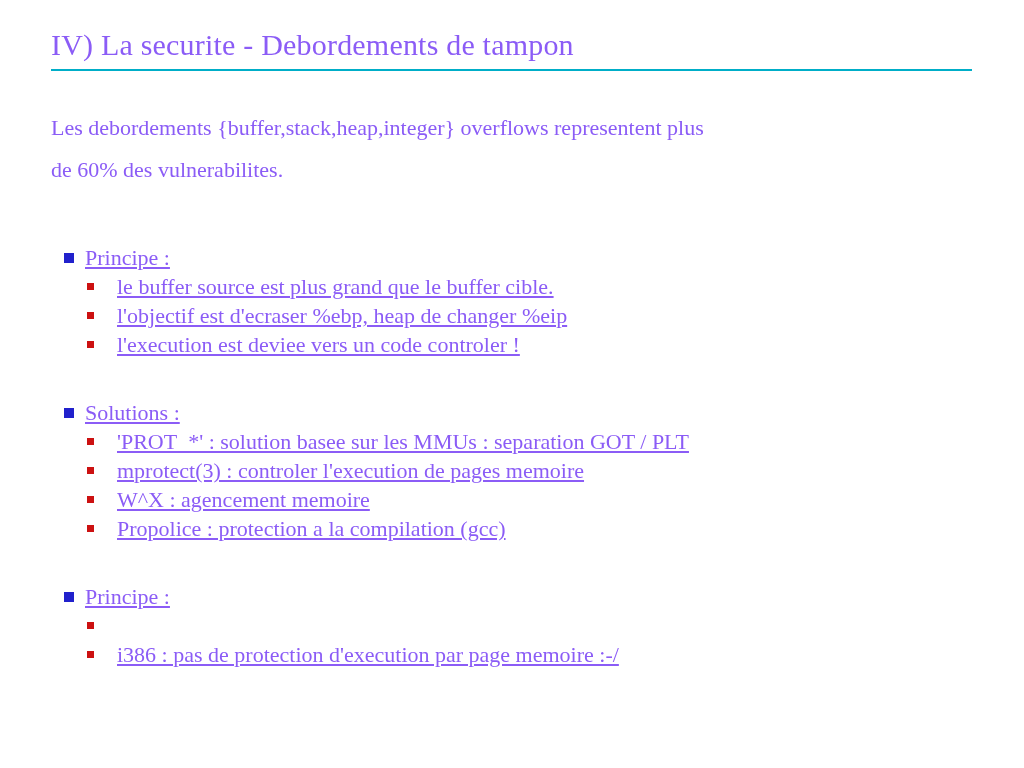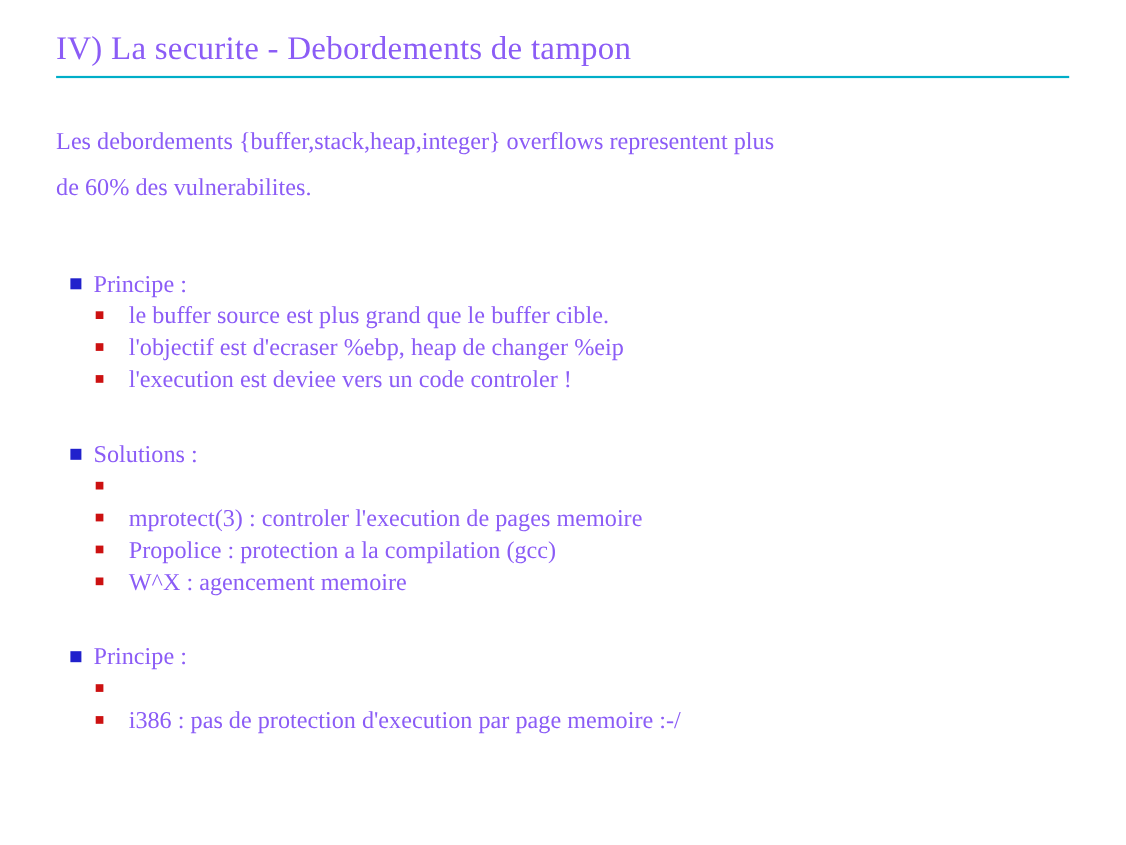--- a/index.html
+++ b/index.html
@@ -25,20 +25,21 @@
     height: 2px;
     background: #00aec8;
   }
   .intro {
     margin: 36px 51px 0 51px;
     font-size: 22px;
     line-height: 42px;
   }
   .content {
     margin: 52px 0 0 64px;
+    text-decoration: underline;
   }
   .section + .section { margin-top: 39px; }
   .row {
     display: flex;
     align-items: center;
     font-size: 22px;
     line-height: 29px;
     height: 29px;
     white-space: nowrap;
   }
@@ -92,32 +93,33 @@
       </div>
     </div>
 
     <div class="section">
       <div class="row">
         <span class="bullet-l1"></span>
         <span>Solutions :</span>
       </div>
       <div class="row sub">
         <span class="bullet-l2"></span>
+        <span>'PROT_*' : solution basee sur les MMUs : separation GOT / PLT</span>
       </div>
       <div class="row sub">
         <span class="bullet-l2"></span>
         <span>mprotect(3) : controler l'execution de pages memoire</span>
       </div>
       <div class="row sub">
         <span class="bullet-l2"></span>
-        <span>Propolice : protection a la compilation (gcc)</span>
+        <span>W^X : agencement memoire</span>
       </div>
       <div class="row sub">
         <span class="bullet-l2"></span>
-        <span>W^X : agencement memoire</span>
+        <span>Propolice : protection a la compilation (gcc)</span>
       </div>
     </div>
 
     <div class="section">
       <div class="row">
         <span class="bullet-l1"></span>
         <span>Principe :</span>
       </div>
       <div class="row sub">
         <span class="bullet-l2"></span>

